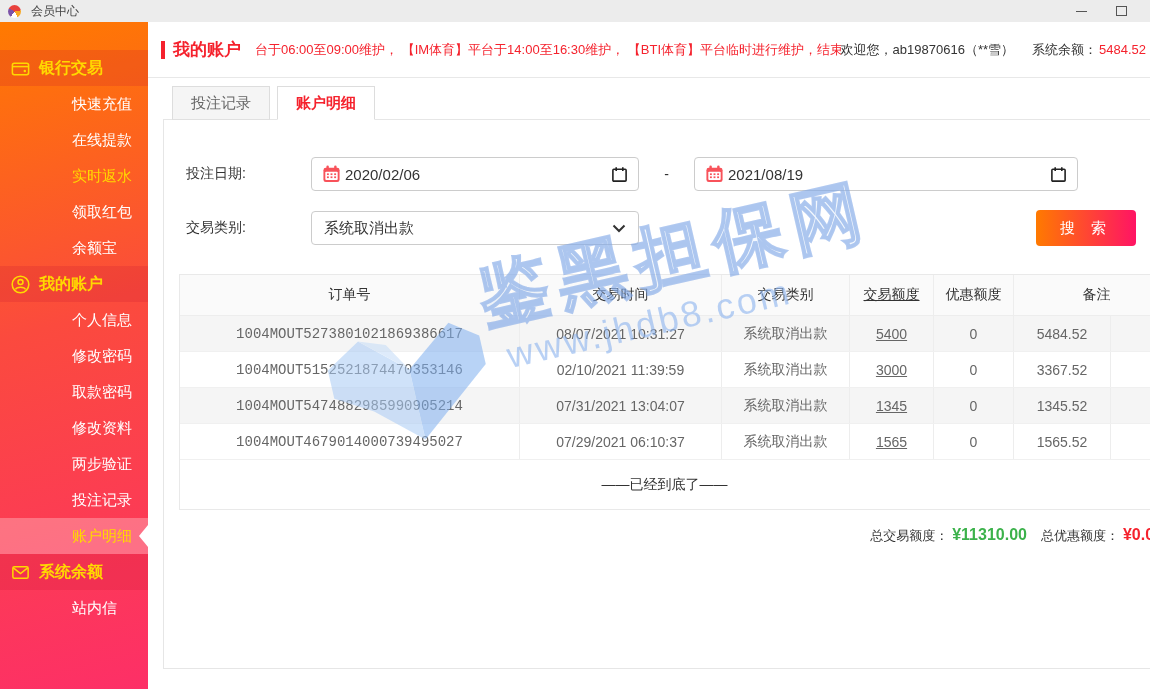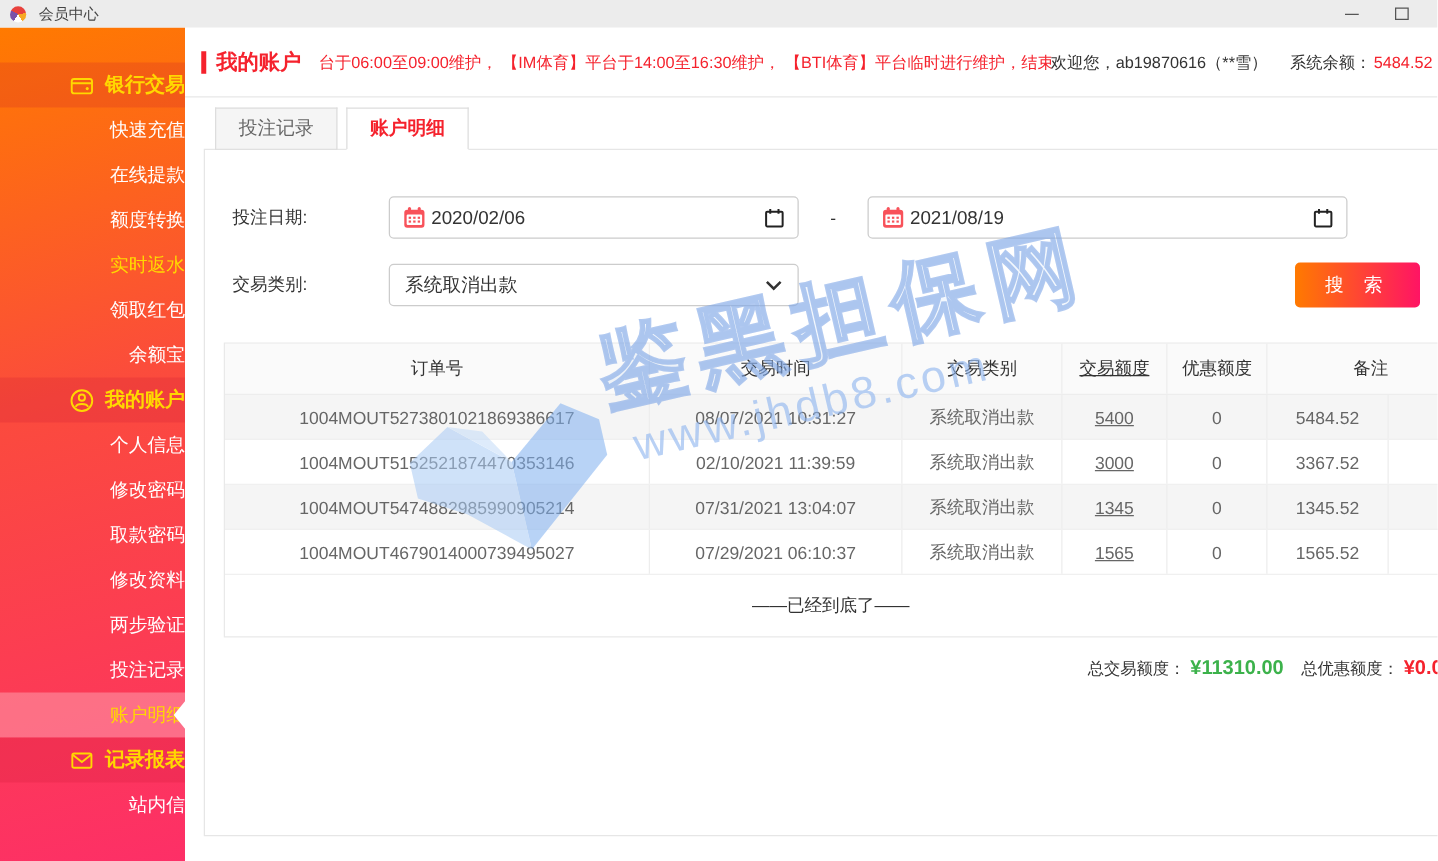--- a/index.html
+++ b/index.html
@@ -14,21 +14,21 @@
   .wtitle{font-size:12px;color:#444;margin-left:10px;}
   .winbtn{position:absolute;top:0;width:34px;height:22px;display:flex;align-items:center;justify-content:center;cursor:default;}
   .minbtn{right:52px;}
   .maxbtn{right:12px;}
   .minglyph{width:11px;height:0;border-top:1.5px solid #555;display:block;}
   .maxglyph{width:9px;height:8px;border:1.3px solid #555;display:block;}
   
   .sidebar{position:absolute;left:0;top:22px;width:148px;height:667px;
     background:linear-gradient(165deg,#ff7a00 0%,#fb4a3e 45%,#fd2f67 100%);z-index:5;}
   .sb-menu{padding-top:28px;}
-  .sb-header,.sb-item{height:36px;display:flex;align-items:center;position:relative;cursor:pointer;justify-content:flex-end;}
+  .sb-header,.sb-item{height:36px;display:flex;align-items:center;position:relative;cursor:pointer;}
   .sb-header{padding-left:10px;background:rgba(200,20,50,0.20);}
   .sb-header .sb-icon{width:21px;height:21px;margin-right:8px;display:flex;align-items:center;}
   .sb-header .sb-label{color:#ffd800;font-size:16px;font-weight:bold;}
   .sb-item{padding-left:72px;}
   .sb-item .sb-label{color:#ffffff;font-size:15px;}
   .sb-item.sb-highlight .sb-label{color:#ffd800;}
   .sb-header.sb-selected{background:#ffd800;}
   .sb-header.sb-selected .sb-label{color:#e8262e;}
   .sb-item.sb-active{background:rgba(255,255,255,0.28);}
   .sb-item.sb-active .sb-label{color:#ffd800;}
@@ -71,21 +71,21 @@
   
   .table{margin:28px 0 0 15px;width:1001px;border:1px solid #e9e9e9;box-sizing:border-box;}
   .thead{display:flex;height:40px;background:#fafafa;border-bottom:1px solid #ededed;}
   .trow{display:flex;height:35px;border-bottom:1px solid #f0f0f0;}
   .trow:nth-child(odd){background:#f5f5f5;}
   .tcell{display:flex;align-items:center;justify-content:center;border-right:1px solid #ededed;
     box-sizing:border-box;white-space:nowrap;overflow:hidden;}
   .tcell:last-child{border-right:none;}
   .th{font-size:14px;color:#333;}
   .td{font-size:14px;color:#666;}
-  .c0{width:340px;}.c1{width:202px;}.c2{width:128px;}.c3{width:84px;text-decoration:underline;}.c4{width:80px;}.c5{width:97px;}.c6{width:68px;flex:1;}
+  .c0{width:340px;font-family:Liberation Mono, monospace;}.c1{width:202px;}.c2{width:128px;}.c3{width:84px;text-decoration:underline;}.c4{width:80px;}.c5{width:97px;}.c6{width:68px;flex:1;}
   .tfoot{height:49px;display:flex;align-items:center;justify-content:center;padding-right:30px;font-size:14px;color:#333;}
   .totals{margin-left:15px;width:984px;margin-top:16px;text-align:right;font-size:13px;color:#333;white-space:nowrap;}
   .totals .green{color:#3cb24b;font-size:16px;font-weight:bold;margin:0 4px;}
   .totals .tlab2{margin-left:10px;}
   .totals .red{color:#f5222d;font-size:16px;font-weight:bold;margin-left:4px;}
   
   .wm{position:absolute;left:322px;top:290px;display:flex;align-items:flex-start;
     transform:rotate(-13deg);transform-origin:left center;z-index:6;pointer-events:none;}
   .wm-logo{margin-top:52px;margin-right:2px;opacity:0.55;flex:none;}
   .wm-texts{display:flex;flex-direction:column;}
@@ -118,23 +118,20 @@
           </svg>
         </span>
         <span class="sb-label">银行交易</span>
       </div>
       <div class="sb-item">
         <span class="sb-label">快速充值</span>
       </div>
       <div class="sb-item">
         <span class="sb-label">在线提款</span>
       </div>
-      <div class="sb-item">
-        <span class="sb-label">额度转换</span>
-      </div>
       <div class="sb-item sb-highlight">
         <span class="sb-label">实时返水</span>
       </div>
       <div class="sb-item">
         <span class="sb-label">领取红包</span>
       </div>
       <div class="sb-item">
         <span class="sb-label">余额宝</span>
       </div>
       <div class="sb-header">
@@ -169,21 +166,21 @@
         <span class="sb-label">账户明细</span>
         <span class="sb-arrow"></span>
       </div>
       <div class="sb-header">
         <span class="sb-icon">
           <svg width="21" height="21" viewBox="0 0 22 22">
             <rect x="3" y="5" width="16" height="12" rx="1.5" fill="none" stroke="#ffd800" stroke-width="1.6"></rect>
             <path d="M3.5 6.2 l7.5 6 7.5-6" fill="none" stroke="#ffd800" stroke-width="1.6"></path>
           </svg>
         </span>
-        <span class="sb-label">记录报表</span>
+        <span class="sb-label">系统余额</span>
       </div>
       <div class="sb-item">
         <span class="sb-label">站内信</span>
       </div>
     </div>
 </div>
 
 <div class="main">
   <div class="announce">
     <span class="accent"></span>

